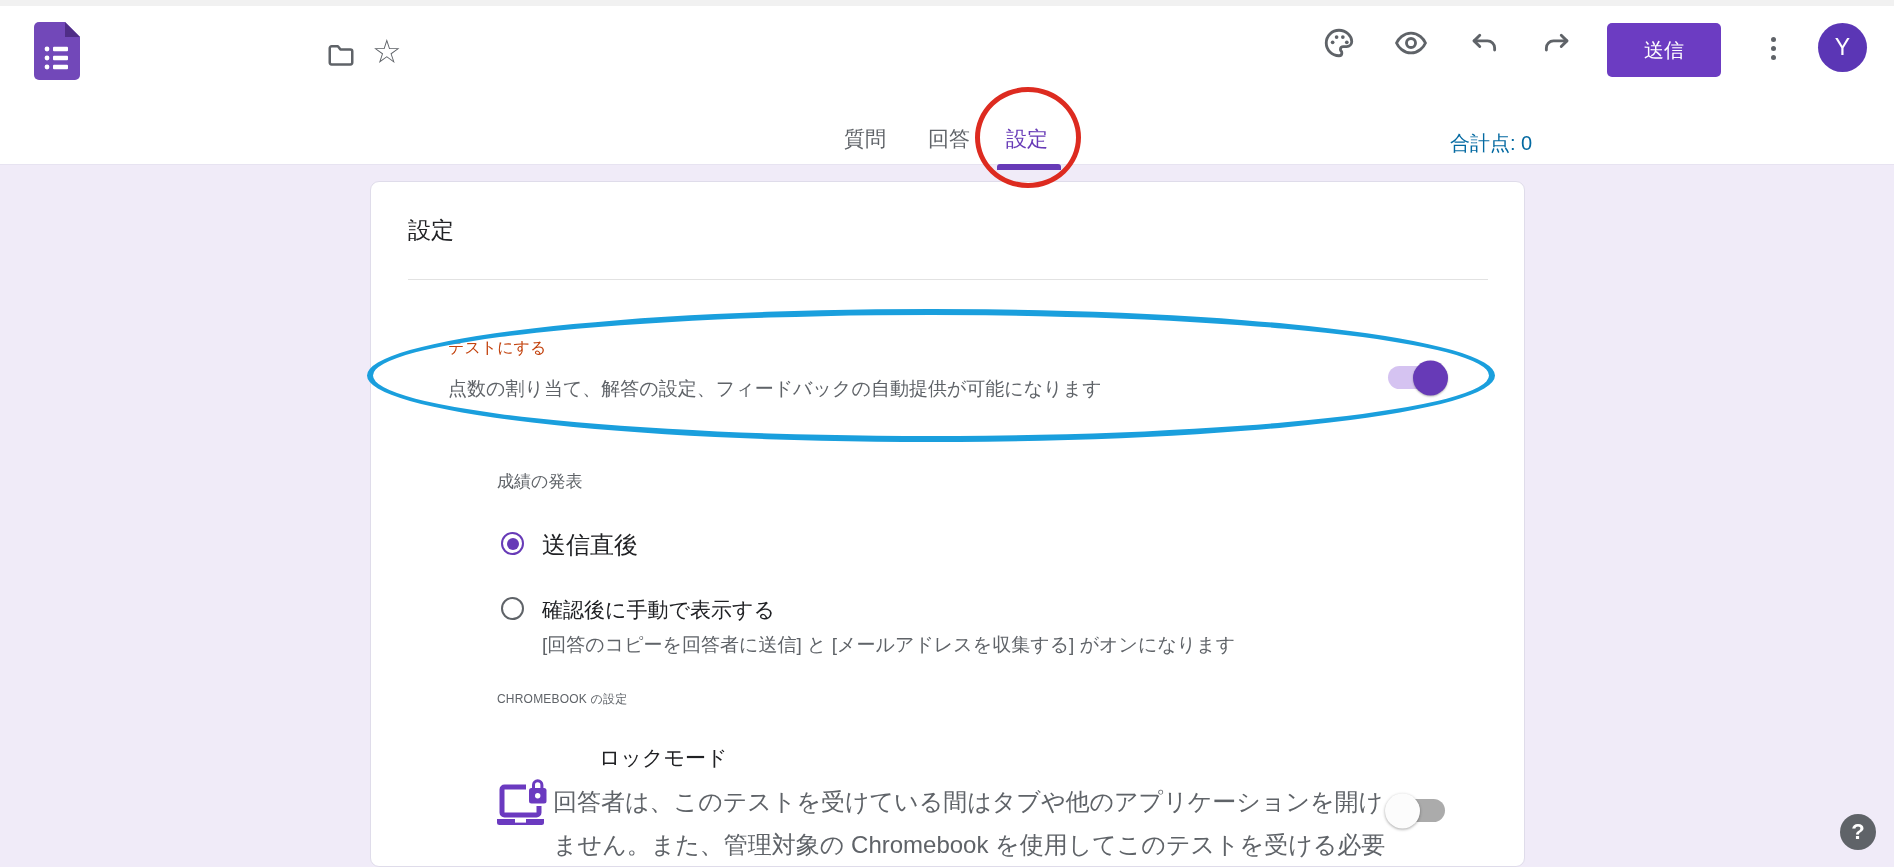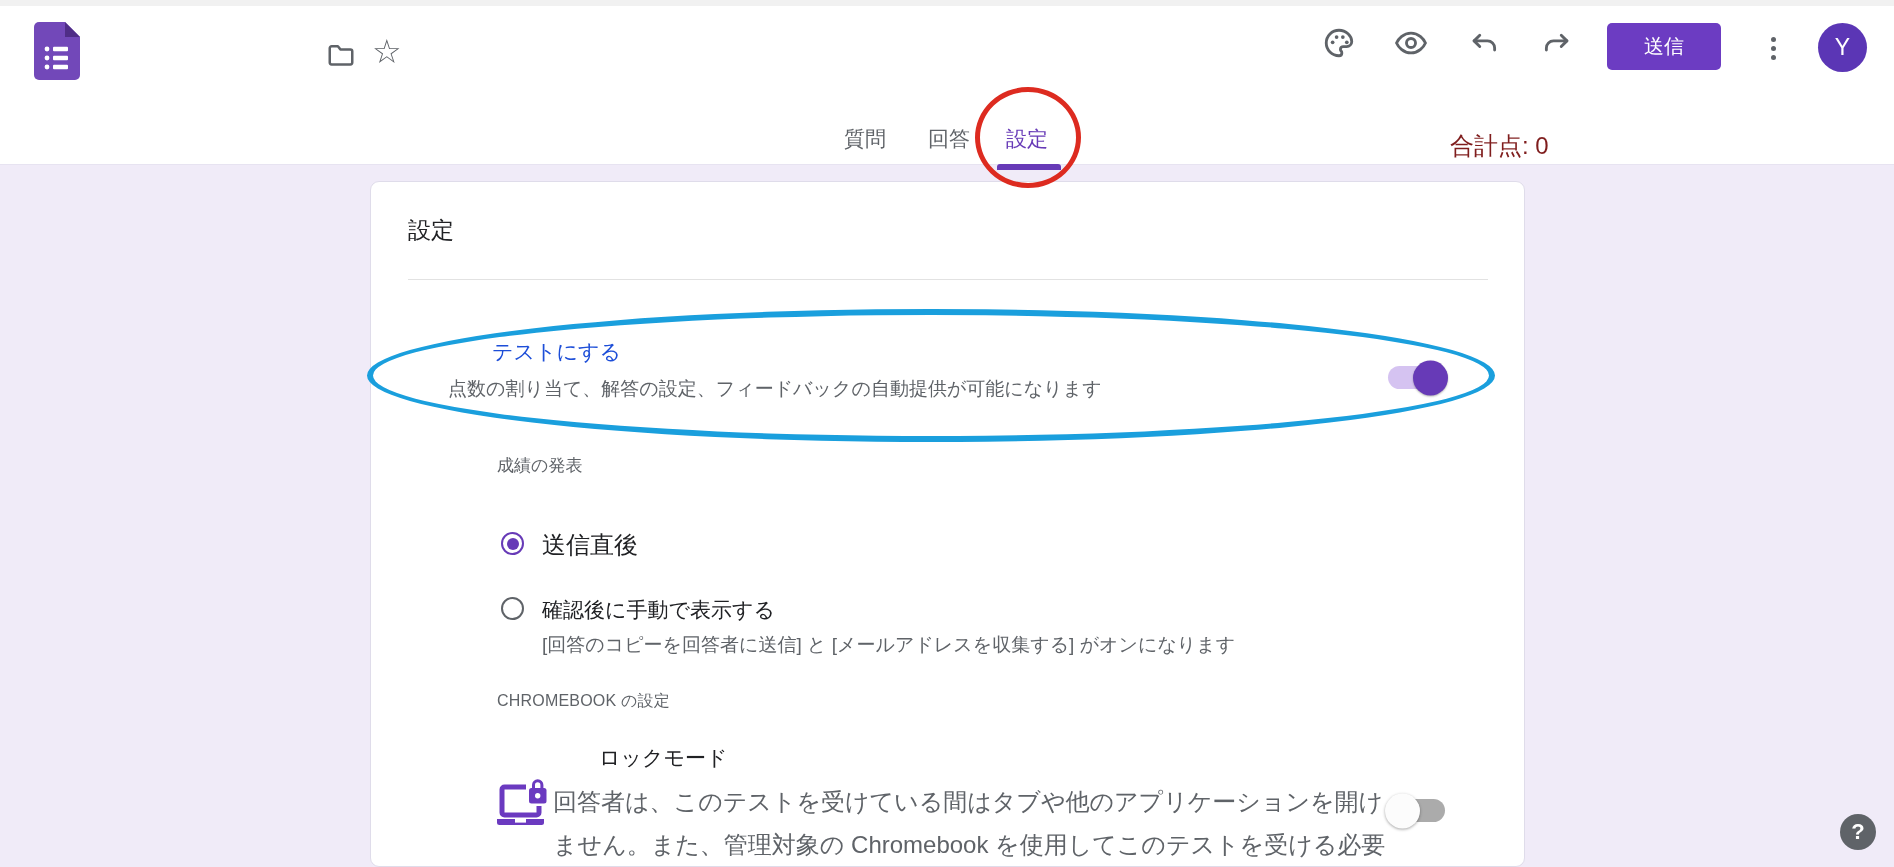--- a/index.html
+++ b/index.html
@@ -14,67 +14,67 @@
   #form-title { position:absolute; left:110px; top:26px; font-size:29px; color:#202124; cursor:text; }
   #folder-icon { position:absolute; left:326px; top:34px; width:30px; height:30px; cursor:pointer; }
   #star-icon { position:absolute; left:372px; top:26px; font-size:33px; color:#5f6368; cursor:pointer; line-height:40px; }
 
   .hdr-icon { position:absolute; top:20px; width:34px; height:34px; cursor:pointer; }
   #palette-icon { left:1322px; }
   #preview-icon { left:1394px; }
   #undo-icon { left:1467px; }
   #redo-icon { left:1540px; }
 
-  #send-button { position:absolute; left:1607px; top:17px; width:114px; height:47px; background:#6c3cc2;
+  #send-button { position:absolute; left:1607px; top:17px; width:114px; height:54px; background:#6c3cc2;
     color:#fff; font-size:20px; border:none; border-radius:5px; display:flex; align-items:center;
     justify-content:center; cursor:pointer; font-family:inherit; }
   #more-vert-icon { position:absolute; left:1763px; top:22px; width:20px; height:40px; display:flex;
     flex-direction:column; align-items:center; justify-content:center; gap:4px; cursor:pointer; }
   #more-vert-icon i { width:5px; height:5px; border-radius:50%; background:#5f6368; }
   #avatar { position:absolute; left:1818px; top:17px; width:49px; height:49px; border-radius:50%;
     background:#5b36b5; color:#fff; font-size:23px; display:flex; align-items:center; justify-content:center; cursor:pointer; }
 
   .tab { position:absolute; top:119px; font-size:21px; color:#5f6368; cursor:pointer; }
   #tab-questions { left:844px; }
   #tab-responses { left:928px; }
   #tab-settings  { left:1006px; color:#673ab7; }
   #tab-underline { position:absolute; left:997px; top:158px; width:64px; height:6px; background:#673ab7;
     border-radius:3px 3px 0 0; }
-  #total-points { position:absolute; left:1450px; top:124px; font-size:24px; color:#7f1d1d; }
+  #total-points { position:absolute; left:1450px; top:124px; font-size:20px; color:#0369a1; }
 
   
   #card { position:absolute; left:370px; top:181px; width:1155px; height:686px; background:#fff;
     border:1px solid #dfdcea; border-radius:9px; }
   #card-heading { position:absolute; left:37px; top:33px; font-size:23px; color:#202124; }
   #card-divider { position:absolute; left:37px; top:97px; width:1080px; height:1px; background:#e2e2e2; }
 
-  #quiz-title { position:absolute; left:77px; top:156px; font-size:21px; color:#1d4ed8;margin-left:44px; }
+  #quiz-title { position:absolute; left:77px; top:156px; font-size:16px; color:#c2410c; }
   #quiz-desc  { position:absolute; left:77px; top:194px; font-size:19px; color:#5f6368; }
 
   .toggle { position:absolute; width:57px; height:23px; border-radius:12px; cursor:pointer; }
   .toggle .knob { position:absolute; width:35px; height:35px; border-radius:50%; top:50%; transform:translateY(-50%); }
   .toggle.on  { background:#d5c3f1; }
   .toggle.on .knob  { right:-3px; background:#673ab7; box-shadow:0 1px 2px rgba(0,0,0,.3); }
   .toggle.off { background:#ababab; }
   .toggle.off .knob { left:-3px; background:#fcfcfc; box-shadow:0 1px 3px rgba(0,0,0,.35); }
   #quiz-toggle { left:1017px; top:184px; }
   #lock-toggle { left:1017px; top:617px; }
 
-  #grades-label { position:absolute; left:126px; top:272px; font-size:17px; color:#5f6368; }
+  #grades-label { position:absolute; left:126px; top:288px; font-size:17px; color:#5f6368; }
 
   .radio { position:absolute; width:23px; height:23px; border-radius:50%; border:2.5px solid #5f6368; cursor:pointer; }
   .radio.selected { border-color:#673ab7; }
   .radio.selected::after { content:""; position:absolute; inset:3.5px; background:#673ab7; border-radius:50%; }
   #radio-immediate { left:130px; top:350px; }
   #radio-manual    { left:130px; top:415px; }
   #option-immediate-label { position:absolute; left:171px; top:347px; font-size:24px; color:#202124; cursor:pointer; }
   #option-manual-label    { position:absolute; left:171px; top:414px; font-size:21px; color:#202124; cursor:pointer; }
   #option-manual-desc     { position:absolute; left:171px; top:450px; font-size:19px; color:#5f6368; }
 
-  #chromebook-label { position:absolute; left:126px; top:509px; font-size:16px; color:#5f6368; letter-spacing:.2px; }
+  #chromebook-label { position:absolute; left:126px; top:509px; font-size:12px; color:#5f6368; letter-spacing:.2px; }
 
   #lock-icon { position:absolute; left:124px; top:592px; width:56px; height:58px; }
   #lock-title { position:absolute; left:182px; top:562px; font-size:21px; color:#202124;margin-left:46px; }
   #lock-desc { position:absolute; left:182px; top:598px; width:838px; font-size:24px; line-height:43px;
     color:#5f6368; word-break:break-word; }
   #lock-more-link { color:#1a73e8; text-decoration:none; margin-left:8px; cursor:pointer; }
 
   
   #red-circle { position:absolute; left:975px; top:87px; width:106px; height:101px;
     border:5px solid #dd2b20; border-radius:50%; pointer-events:none; z-index:20; }

